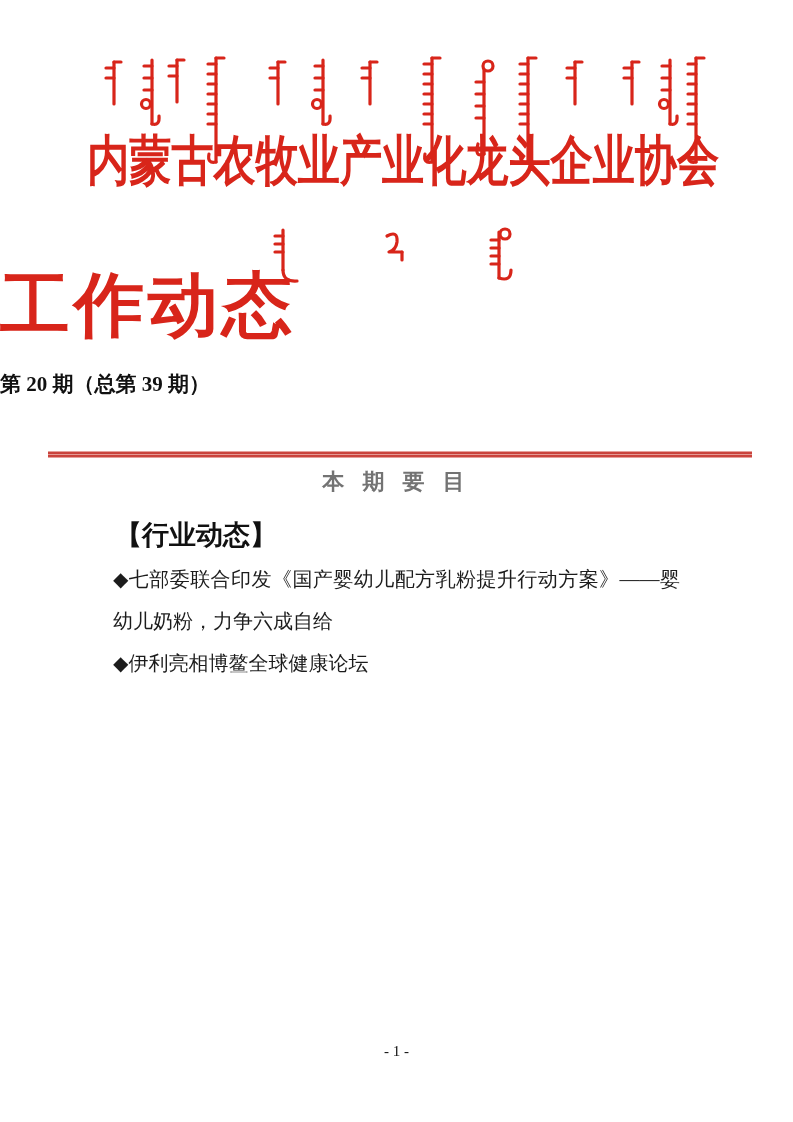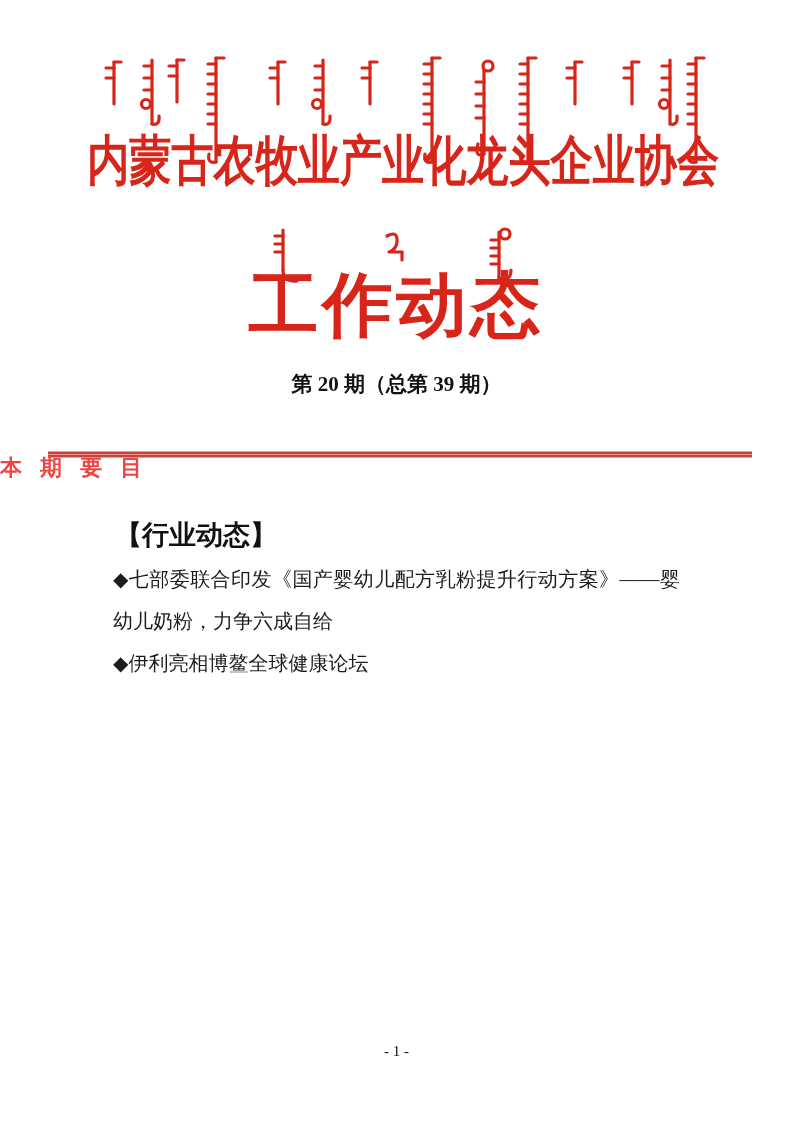--- a/index.html
+++ b/index.html
@@ -47,35 +47,35 @@
     transform: scale(0.78, 1);
     transform-origin: 50% 50%;
     white-space: nowrap;
     letter-spacing: 0px;
   }
   .bulletin-title {
     position: absolute;
     top: 268px;
     left: 0;
     width: 100%;
-    text-align: center;
+    text-align: left;
     font-family: "Liberation Serif", "DejaVu Serif", serif;
     font-weight: bold;
     font-size: 70px;
     line-height: 76px;
     letter-spacing: 4px;
     color: #d8251a;
     white-space: nowrap;
   }
   .issue-line {
     position: absolute;
     top: 370px;
     left: 0;
     width: 100%;
-    text-align: center;
+    text-align: left;
     font-weight: bold;
     font-size: 21px;
     line-height: 28px;
     color: #111;
   }
   .pub-row {
     position: absolute;
     top: 416px;
     left: 120px;
     width: 556px;
@@ -97,29 +97,30 @@
       #c9413a 22%,
       #c9413a 38%,
       #e49b95 50%,
       #c9413a 62%,
       #c9413a 78%,
       #f3cdc9 100%);
   }
   
   .toc-heading {
     position: absolute;
-    top: 453px;
-    left: 0;
-    width: 100%;
+    top: 467px;
+    left: 0;
+    width: 100%;
+    text-align: center;
     font-family: "Liberation Sans", "DejaVu Sans", sans-serif;
     font-weight: bold;
     font-size: 22px;
     line-height: 30px;
     letter-spacing: 6px;
-    color: #ef4444;
+    color: #737373;
   }
   .toc-body {
     position: absolute;
     top: 512px;
     left: 113px;
     width: 567px;
     font-size: 20px;
     line-height: 42px;
   }
   .toc-body h2 {

